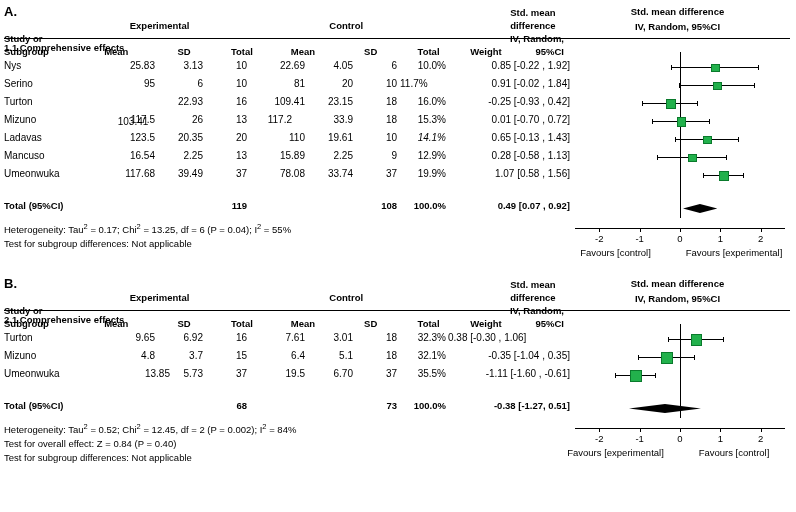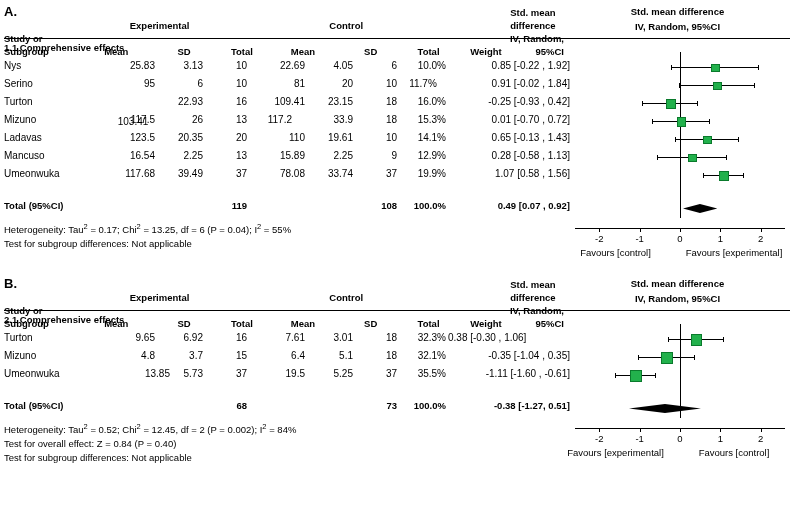--- a/index.html
+++ b/index.html
@@ -72,21 +72,21 @@
         <span style="position:absolute;left:444px;width:122px;text-align:right;">0.85 [-0.22 , 1.92]</span>
       </div>
       <div style="position:absolute;left:4px;top:78px;width:566px;height:16px;">
         <span style="position:absolute;left:0;width:95px;">Serino</span>
         <span style="position:absolute;left:95px;width:56px;text-align:right;">95</span>
         <span style="position:absolute;left:155px;width:44px;text-align:right;">6</span>
         <span style="position:absolute;left:201px;width:42px;text-align:right;">10</span>
         <span style="position:absolute;left:245px;width:56px;text-align:right;">81</span>
         <span style="position:absolute;left:305px;width:44px;text-align:right;">20</span>
         <span style="position:absolute;left:351px;width:42px;text-align:right;">10</span>
-        <span style="position:absolute;left:396px;width:46px;text-align:center;">11.7%</span>
+        <span style="position:absolute;left:396px;width:46px;text-align:left;">11.7%</span>
         <span style="position:absolute;left:444px;width:122px;text-align:right;">0.91 [-0.02 , 1.84]</span>
       </div>
       <div style="position:absolute;left:4px;top:96px;width:566px;height:16px;">
         <span style="position:absolute;left:0;width:95px;">Turton</span>
         <span style="position:absolute;left:101px;width:56px;text-align:center;margin-top:20px;">103.41</span>
         <span style="position:absolute;left:155px;width:44px;text-align:right;">22.93</span>
         <span style="position:absolute;left:201px;width:42px;text-align:right;">16</span>
         <span style="position:absolute;left:245px;width:56px;text-align:right;">109.41</span>
         <span style="position:absolute;left:305px;width:44px;text-align:right;">23.15</span>
         <span style="position:absolute;left:351px;width:42px;text-align:right;">18</span>
@@ -105,21 +105,21 @@
         <span style="position:absolute;left:444px;width:122px;text-align:right;">0.01 [-0.70 , 0.72]</span>
       </div>
       <div style="position:absolute;left:4px;top:132px;width:566px;height:16px;">
         <span style="position:absolute;left:0;width:95px;">Ladavas</span>
         <span style="position:absolute;left:95px;width:56px;text-align:right;">123.5</span>
         <span style="position:absolute;left:155px;width:44px;text-align:right;">20.35</span>
         <span style="position:absolute;left:201px;width:42px;text-align:right;">20</span>
         <span style="position:absolute;left:245px;width:56px;text-align:right;">110</span>
         <span style="position:absolute;left:305px;width:44px;text-align:right;">19.61</span>
         <span style="position:absolute;left:351px;width:42px;text-align:right;">10</span>
-        <span style="position:absolute;left:396px;width:46px;text-align:right;">14.1%</span>
+        <span style="position:absolute;left:396px;width:46px;text-align:right;font-style:italic;">14.1%</span>
         <span style="position:absolute;left:444px;width:122px;text-align:right;">0.65 [-0.13 , 1.43]</span>
       </div>
       <div style="position:absolute;left:4px;top:150px;width:566px;height:16px;">
         <span style="position:absolute;left:0;width:95px;">Mancuso</span>
         <span style="position:absolute;left:95px;width:56px;text-align:right;">16.54</span>
         <span style="position:absolute;left:155px;width:44px;text-align:right;">2.25</span>
         <span style="position:absolute;left:201px;width:42px;text-align:right;">13</span>
         <span style="position:absolute;left:245px;width:56px;text-align:right;">15.89</span>
         <span style="position:absolute;left:305px;width:44px;text-align:right;">2.25</span>
         <span style="position:absolute;left:351px;width:42px;text-align:right;">9</span>
@@ -245,21 +245,21 @@
         <span style="position:absolute;left:351px;width:42px;text-align:right;">18</span>
         <span style="position:absolute;left:396px;width:46px;text-align:right;">32.1%</span>
         <span style="position:absolute;left:444px;width:122px;text-align:right;">-0.35 [-1.04 , 0.35]</span>
       </div>
       <div style="position:absolute;left:4px;top:96px;width:566px;height:16px;">
         <span style="position:absolute;left:0;width:95px;">Umeonwuka</span>
         <span style="position:absolute;left:110px;width:56px;text-align:right;">13.85</span>
         <span style="position:absolute;left:155px;width:44px;text-align:right;">5.73</span>
         <span style="position:absolute;left:201px;width:42px;text-align:right;">37</span>
         <span style="position:absolute;left:245px;width:56px;text-align:right;">19.5</span>
-        <span style="position:absolute;left:305px;width:44px;text-align:right;">5.25</span>
+        <span style="position:absolute;left:305px;width:44px;text-align:right;">6.70</span>
         <span style="position:absolute;left:351px;width:42px;text-align:right;">37</span>
         <span style="position:absolute;left:396px;width:46px;text-align:right;">35.5%</span>
         <span style="position:absolute;left:444px;width:122px;text-align:right;">-1.11 [-1.60 , -0.61]</span>
       </div>
       <div class="totalrow" style="position:absolute;left:4px;top:128px;width:566px;height:16px;font-weight:bold;font-size:9.5px;">
         <span style="position:absolute;left:0;">Total (95%CI)</span>
         <span style="position:absolute;left:201px;width:42px;text-align:right;">68</span>
         <span style="position:absolute;left:351px;width:42px;text-align:right;">73</span>
         <span style="position:absolute;left:396px;width:46px;text-align:right;">100.0%</span>
         <span style="position:absolute;left:444px;width:122px;text-align:right;">-0.38 [-1.27, 0.51]</span>

